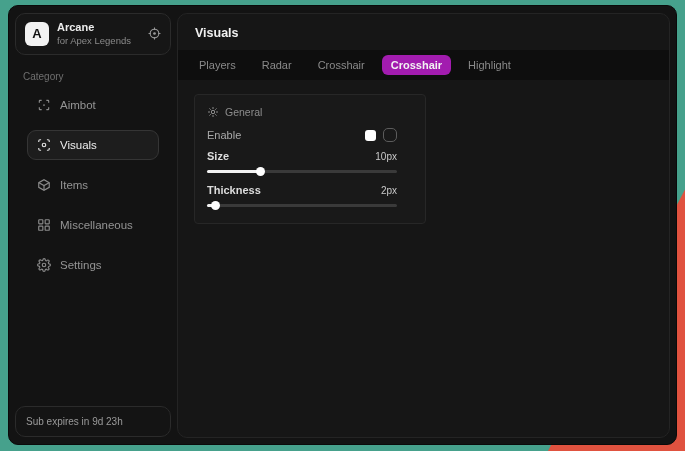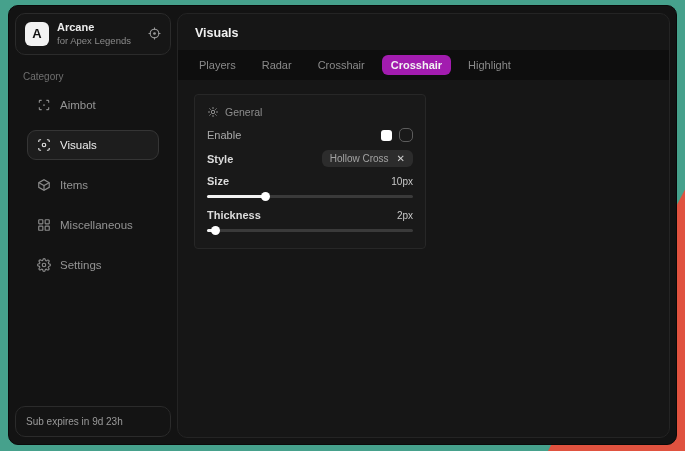--- a/index.html
+++ b/index.html
@@ -65,21 +65,21 @@
   .tab {
     font-size: 11px; color: #8a8a8a; padding: 4px 9px; border-radius: 6px; cursor: pointer;
     white-space: nowrap;
   }
   .tab.active { background: #a21caf; color: #f2f2f2; font-weight: 700; }
 
   .content { padding: 14px 16px; flex: 1; }
 
   .card {
     width: 232px; background: #191919; border: 1px solid #272727;
-    border-radius: 4px; padding: 9px 12px 13px 12px;
+    border-radius: 4px; padding: 9px 28px 13px 12px;
   }
   .card-head { display: flex; align-items: center; gap: 6px; color: #8a8a8a; margin: 2px 0 10px 0; }
   .card-head .gicon { width: 12px; height: 12px; }
   .card-title { font-size: 10.5px; color: #8d8d8d; }
 
   .row { display: flex; align-items: center; justify-content: space-between; margin-top: 8px; }
   .row-label { font-size: 11px; color: #a9a9a9; }
   .row-label.strong { color: #dcdcdc; font-weight: 700; }
   .row-value { font-size: 10px; color: #c9c9c9; }
 
@@ -220,27 +220,20 @@
         </div>
 
         <div class="row">
           <span class="row-label">Enable</span>
           <span class="enable-controls">
             <span class="swatch" style="background: rgb(255, 255, 255);"></span>
             <span class="checkbox"></span>
           </span>
         </div>
 
-        <div class="row">
-          <span class="row-label strong">Style</span>
-          <span class="style-tag">
-            <span class="style-tag-text">Hollow Cross</span>
-            <span class="style-tag-x">✕</span>
-          </span>
-        </div>
 
         <div class="row">
           <span class="row-label strong">Size</span>
           <span class="row-value">10px</span>
         </div>
         <div class="slider">
           <span class="slider-track"></span>
           <span class="slider-fill" style="width: 28%;"></span>
           <span class="slider-thumb" style="left: calc(28% - 4px);"></span>
         </div>

